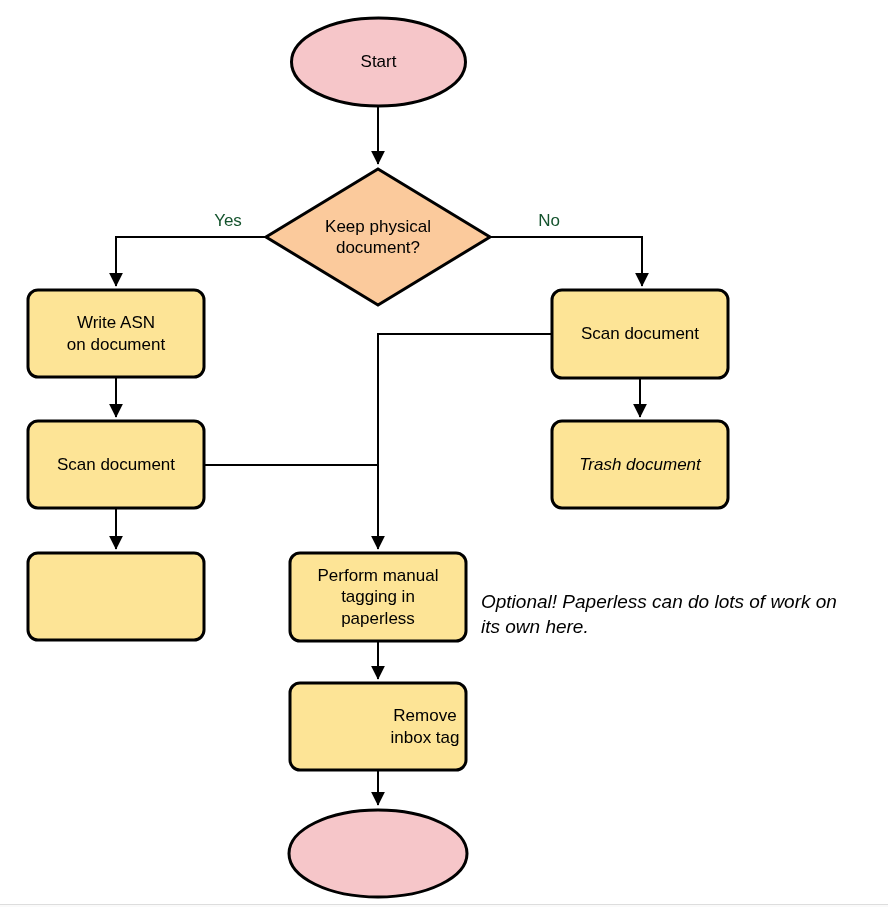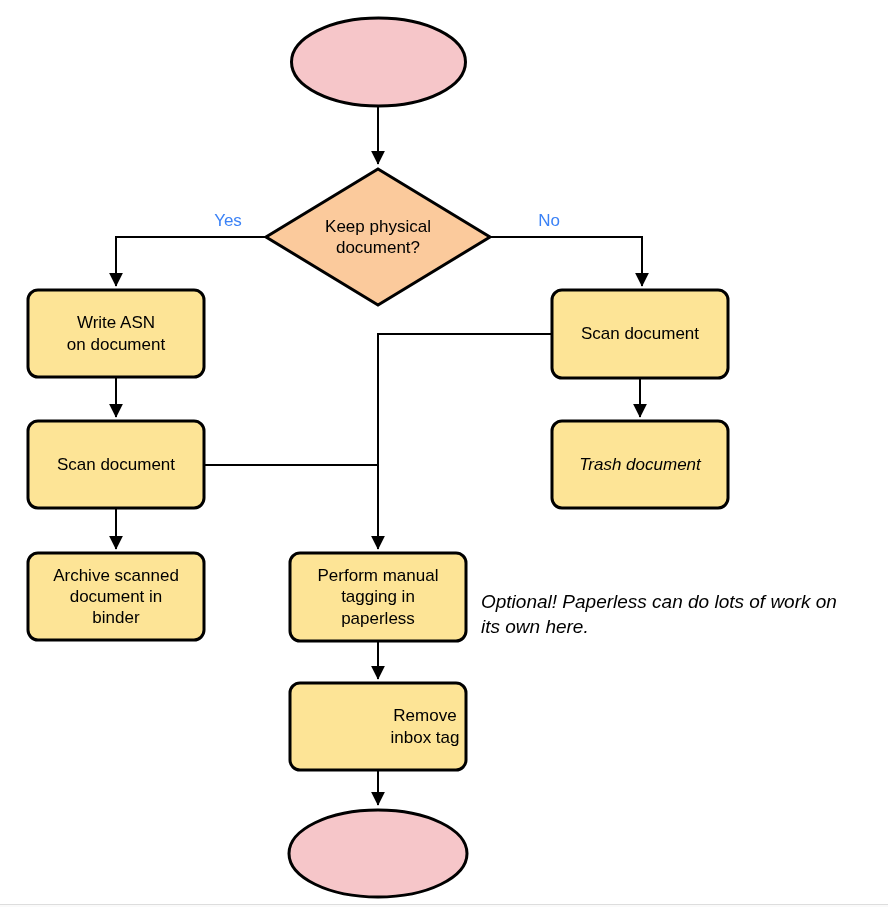--- a/index.html
+++ b/index.html
@@ -22,21 +22,21 @@
     text-align: center;
     font-size: 17px;
     line-height: 1.25;
     color: #000000;
     white-space: pre-line;
     pointer-events: none;
   }
   .edge-label {
     position: absolute;
     font-size: 17px;
-    color: #3b82f6;
+    color: #14532d;
     text-align: center;
     pointer-events: none;
   }
   .annotation {
     position: absolute;
     left: 481px;
     top: 589px;
     width: 410px;
     font-size: 19px;
     line-height: 1.32;
@@ -84,28 +84,26 @@
     <rect class="shape" x="28" y="290" width="176" height="87" rx="10" ry="10" fill="#fde496"></rect>
     <rect class="shape" x="28" y="421" width="176" height="87" rx="10" ry="10" fill="#fde496"></rect>
     <rect class="shape" x="28" y="553" width="176" height="87" rx="10" ry="10" fill="#fde496"></rect>
     <rect class="shape" x="552" y="290" width="176" height="88" rx="10" ry="10" fill="#fde496"></rect>
     <rect class="shape" x="552" y="421" width="176" height="87" rx="10" ry="10" fill="#fde496"></rect>
     <rect class="shape" x="290" y="553" width="176" height="88" rx="10" ry="10" fill="#fde496"></rect>
     <rect class="shape" x="290" y="683" width="176" height="87" rx="10" ry="10" fill="#fde496"></rect>
     <ellipse class="shape" cx="378" cy="853.5" rx="89" ry="43.5" fill="#f6c6c9"></ellipse>
   </svg>
 
+  <div class="label" style="left:291px; top:18px; width:175px; height:88px;">Start</div>
   <div class="label" style="left:28px; top:290px; width:176px; height:87px;">Write ASN
 on document</div>
   <div class="label" style="left:266px; top:169px; width:224px; height:136px;">Keep physical
 document?</div>
   <div class="label" style="left:28px; top:421px; width:176px; height:87px;">Scan document</div>
-  <div class="label" style="left:28px; top:553px; width:176px; height:87px;">Archive scanned
-document in
-binder</div>
   <div class="label" style="left:552px; top:290px; width:176px; height:88px;">Scan document</div>
   <div class="label" style="left:552px; top:421px; width:176px; height:87px;font-style:italic;">Trash document</div>
   <div class="label" style="left:290px; top:553px; width:176px; height:88px;">Perform manual
 tagging in
 paperless</div>
   <div class="label" style="left:290px; top:683px; width:176px; height:87px;padding-left:47px;">Remove
 inbox tag</div>
 
   <div class="edge-label" style="left:203px; top:211px; width:50px;">Yes</div>
   <div class="edge-label" style="left:524px; top:211px; width:50px;">No</div>

